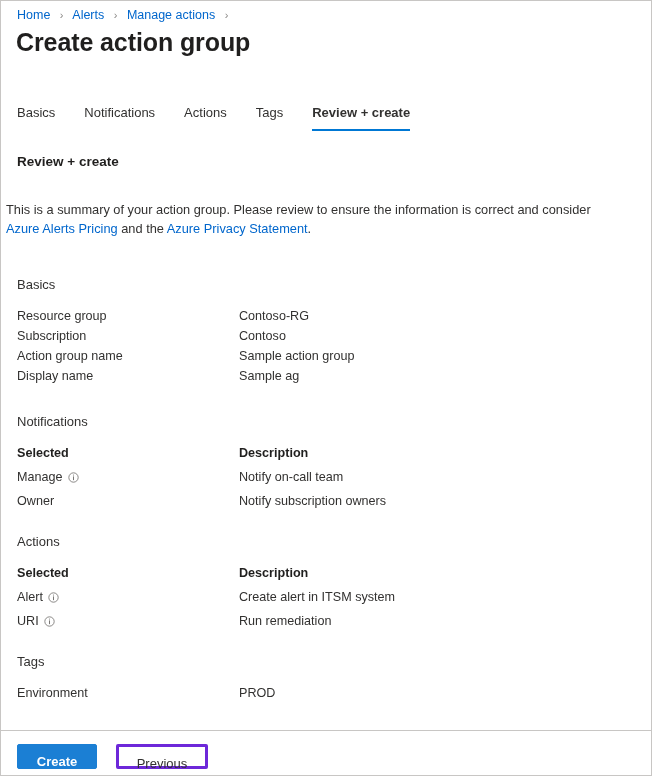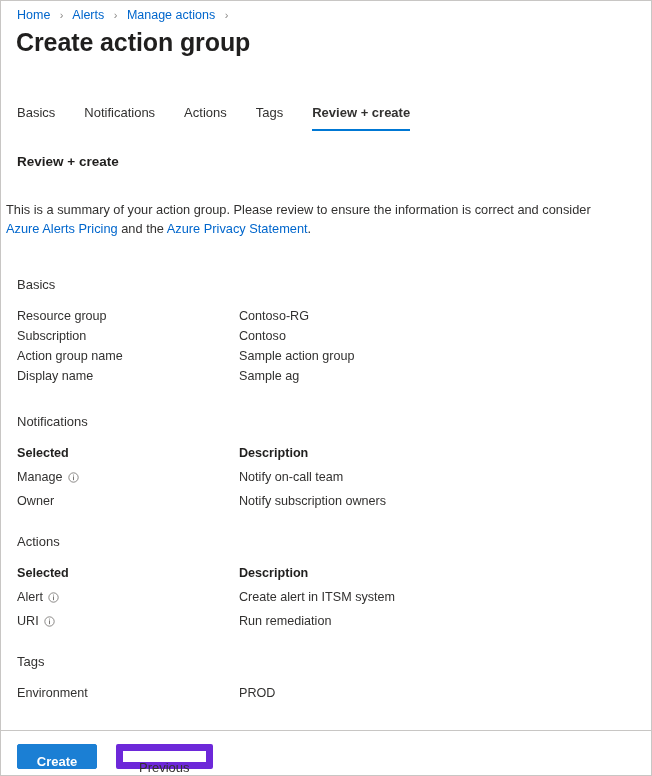--- a/index.html
+++ b/index.html
@@ -177,21 +177,21 @@
   }
   .btn-primary {
     background: #1b7fd4;
     border: 1px solid #1b7fd4;
     color: #ffffff;
     font-weight: 700;
     min-width: 80px;
   }
   .btn-secondary {
     background: #ffffff;
-    border: 7px solid #6d28d9;
+    border: 3px solid #6d28d9;
     color: #323130;
     min-width: 92px;
     margin-left: 19px;
   }
 </style>
 </head>
 <body>
 
 <div id="page">
 

